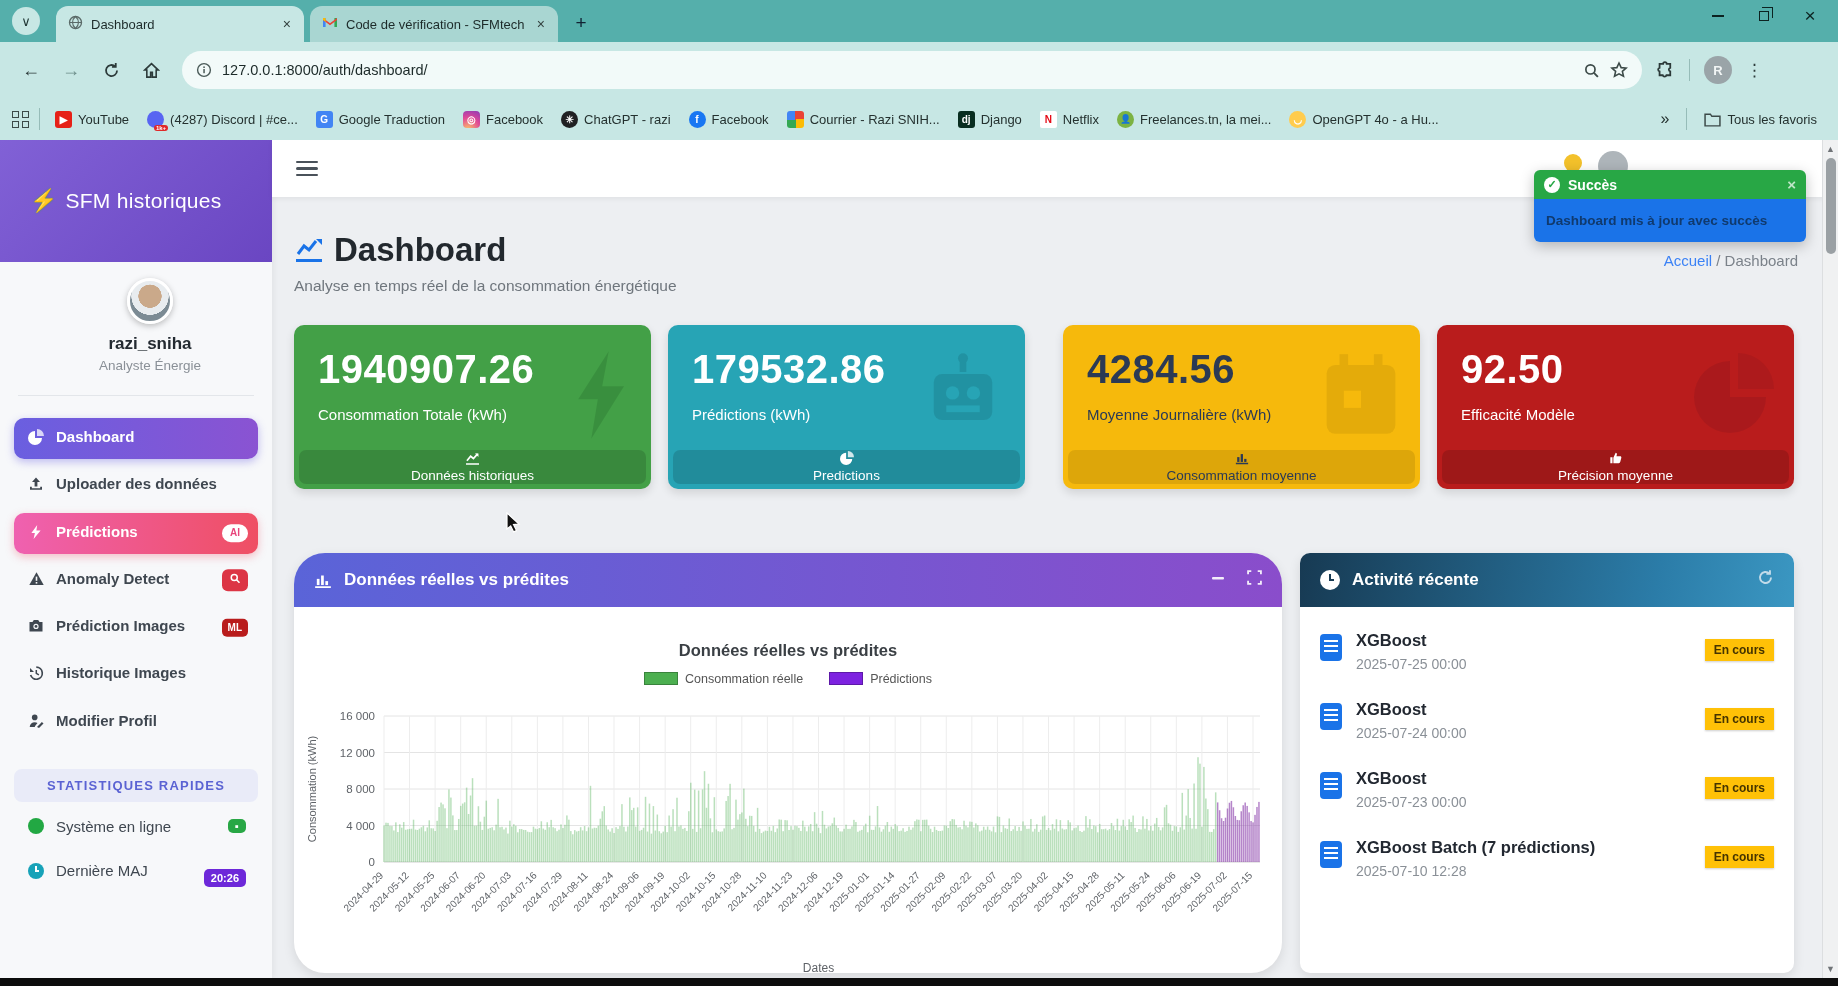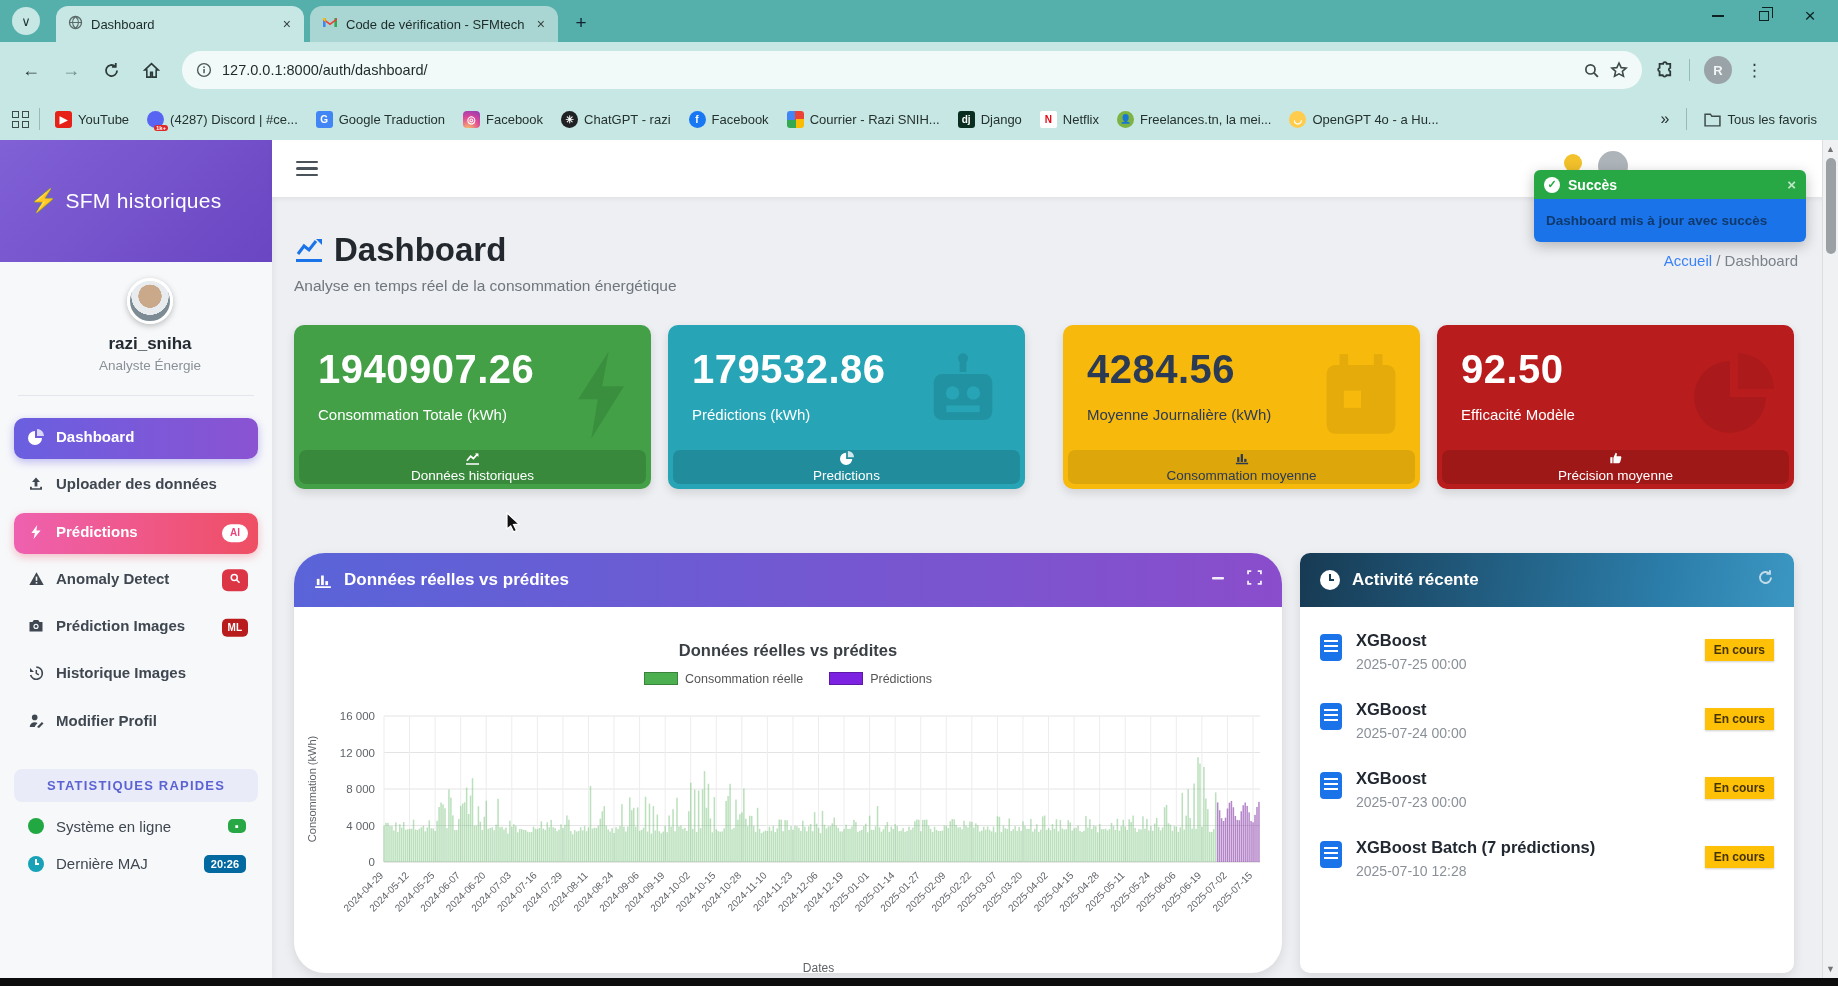--- a/index.html
+++ b/index.html
@@ -57,21 +57,21 @@
   .mitem.act-purple .ic, .mitem.act-pink .ic { color:#fff; }
   .mbadge { position:absolute; right:10px; top:50%; transform:translateY(-50%); font-size:10px; font-weight:bold; border-radius:10px; padding:2px 8px; }
   .mbadge.white-pill { background:#fff; color:#e8467c; }
   .mbadge.green { background:#b91c1c; color:#fff; border-radius:5px; padding:2.5px 6px; }
   .mbadge.red-search { background:#dc3545; border-radius:6px; padding:3px 7px; color:#fff; }
   .section-band { margin:16px 14px 6px; background:#e9ebf8; border-radius:8px; text-align:center; padding:9px 0; color:#5b63d3; font-size:13px; font-weight:bold; letter-spacing:1.2px; }
   .qstat { display:flex; align-items:center; padding:10px 26px 10px 28px; font-size:15px; color:#3f4750; }
   .qstat .lbl { margin-left:12px; flex:1; }
   .qbadge { font-size:11px; font-weight:bold; color:#fff; border-radius:5px; padding:3px 7px; }
   .qbadge.green { background:#28a745; }
-  .qbadge.teal { background:#0369a1; }
+  .qbadge.teal { background:#6d28d9;margin-top:14px; }
   .dot-green { width:16px; height:16px; border-radius:50%; background:#22a843; }
   .clock-teal { width:16px; height:16px; border-radius:50%; background:#17a2b8; position:relative; }
   .clock-teal:before { content:""; position:absolute; left:7px; top:3px; width:2px; height:5px; background:#fff; }
   .clock-teal:after { content:""; position:absolute; left:7px; top:7px; width:4px; height:2px; background:#fff; }
 
   .main { position:relative; flex:1; height:100%; }
   .mnavbar { height:57px; background:#fff; box-shadow:0 2px 5px rgba(0,0,0,.06); display:flex; align-items:center; padding:0 24px; }
   .hamb { width:22px; cursor:pointer; }
   .hamb i { display:block; height:2.6px; background:#4a525a; margin:4px 0; border-radius:2px; }
   .nav-ghosts { position:absolute; right:210px; top:14px; display:flex; gap:16px; z-index:1; }

